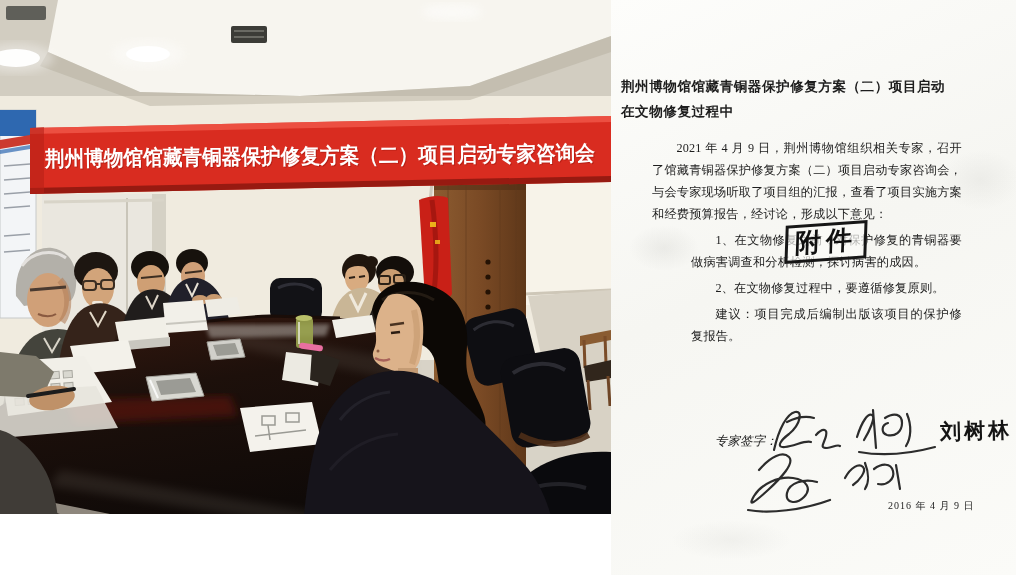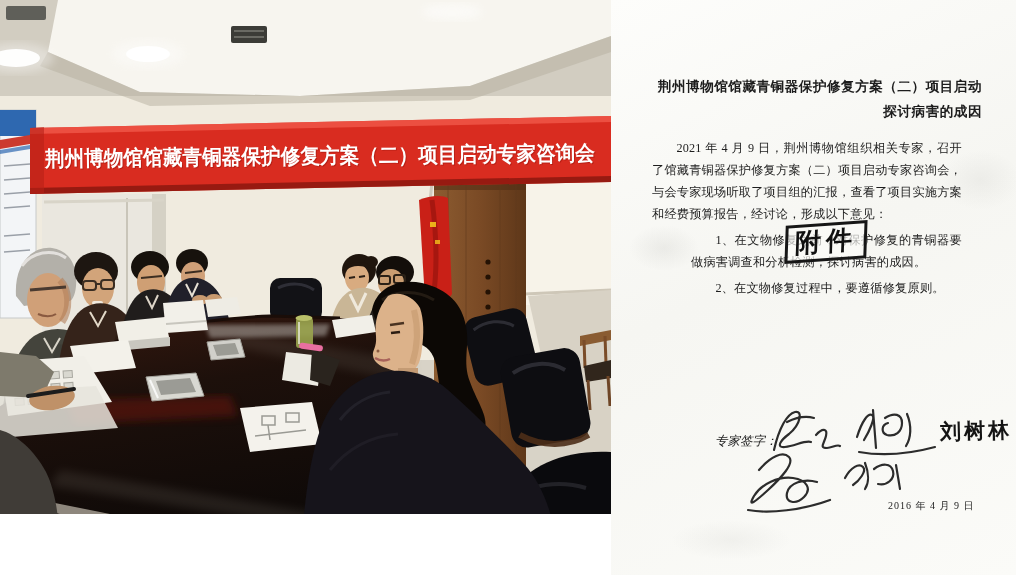--- a/index.html
+++ b/index.html
@@ -9,21 +9,21 @@
   .photo-pane svg{display:block;}
 
   
   .doc{position:absolute;left:611px;top:0;width:405px;height:575px;
        background:linear-gradient(155deg,#fdfdfb 0%,#f6f6f2 45%,#fbfbf8 100%);
        color:#1d1d1d;font-family:"Liberation Serif","DejaVu Serif",serif;}
   .blot{position:absolute;border-radius:50%;pointer-events:none;}
   .blot1{left:18px;top:225px;width:70px;height:46px;background:radial-gradient(closest-side,rgba(120,120,115,.10),rgba(120,120,115,0));}
   .blot2{left:330px;top:150px;width:80px;height:60px;background:radial-gradient(closest-side,rgba(120,120,115,.08),rgba(120,120,115,0));}
   .blot3{left:60px;top:520px;width:120px;height:40px;background:radial-gradient(closest-side,rgba(120,120,115,.07),rgba(120,120,115,0));}
-  .doc-title{position:absolute;top:74px;left:10px;right:34px;text-align:right;
+  .doc-title{position:absolute;top:74px;left:10px;right:34px;text-align:left;
              font-weight:bold;font-size:13.6px;line-height:25px;letter-spacing:.5px;}
   .doc-body{position:absolute;top:137px;left:41px;width:310px;font-size:12.2px;line-height:22px;
             text-align:justify;letter-spacing:.2px;}
   .doc-body p{margin:0;text-indent:2em;}
   .doc-body p.sp{margin-top:4px;margin-left:39px;}
   .stamp{position:absolute;left:174px;top:223px;width:76px;height:32px;border:3px solid #161616;
          transform:rotate(-4deg) skewX(-6deg);display:flex;align-items:center;justify-content:center;
          font-weight:bold;font-size:26px;letter-spacing:5px;color:#101010;
          background:rgba(250,250,247,.68);line-height:1;}
   .sig-label{position:absolute;left:104px;top:433px;font-size:12.5px;font-style:italic;}
@@ -326,27 +326,28 @@
     </svg>
   </div>
 
   <div class="doc">
     <div class="blot blot1"></div>
     <div class="blot blot2"></div>
     <div class="blot blot3"></div>
 
     <div class="doc-title">
       <div>荆州博物馆馆藏青铜器保护修复方案（二）项目启动</div>
-      <div>探讨病害的成因</div>
+      <div>在文物修复过程中</div>
     </div>
 
     <div class="doc-body">
       <p>2021 年 4 月 9 日，荆州博物馆组织相关专家，召开了馆藏青铜器保护修复方案（二）项目启动专家咨询会，与会专家现场听取了项目组的汇报，查看了项目实施方案和经费预算报告，经讨论，形成以下意见：</p>
       <p class="sp">1、在文物修复之前，对保护修复的青铜器要做病害调查和分析检测，探讨病害的成因。</p>
       <p class="sp">2、在文物修复过程中，要遵循修复原则。</p>
+      <p class="sp">建议：项目完成后编制出版该项目的保护修复报告。</p>
     </div>
 
     <div class="stamp">附件</div>
 
     <div class="sig-label">专家签字：</div>
 
     <svg class="sig-svg" viewBox="0 0 405 145">
       <g fill="none" stroke="#1b1b1b" stroke-width="2.2" stroke-linecap="round" stroke-linejoin="round" opacity=".92">
         <path d="M163,60 C168,38 176,24 184,22 C192,20 190,34 178,44 C170,50 164,58 174,57 C184,56 194,50 200,52 M176,32 C186,27 196,26 203,28 M205,45 C211,38 217,38 215,46 C213,54 208,58 216,58 C221,58 226,54 229,56"></path>
         <path d="M246,47 C251,31 257,23 261,25 C265,27 258,42 253,50 M262,20 L265,58 M274,28 C283,22 291,24 291,33 C291,42 284,47 276,45 C270,43 270,35 277,33 M296,24 C301,36 300,48 295,56 M248,62 C270,66 298,64 324,57"></path>

